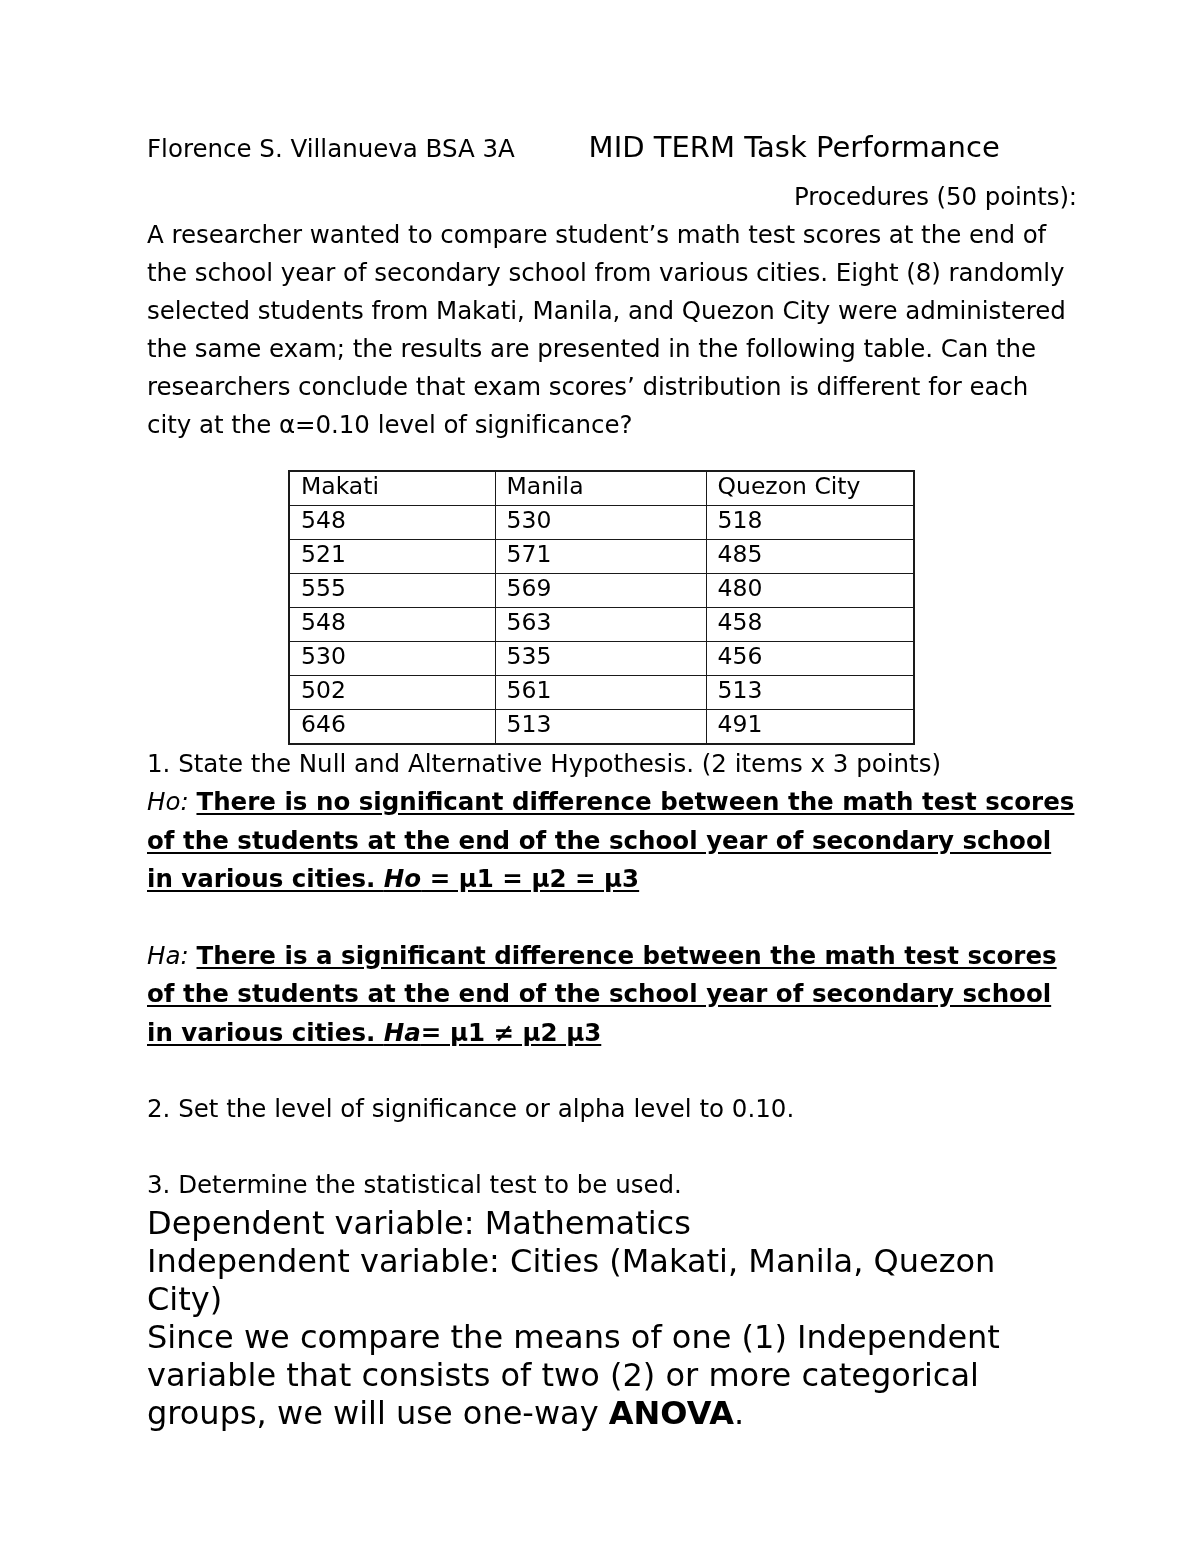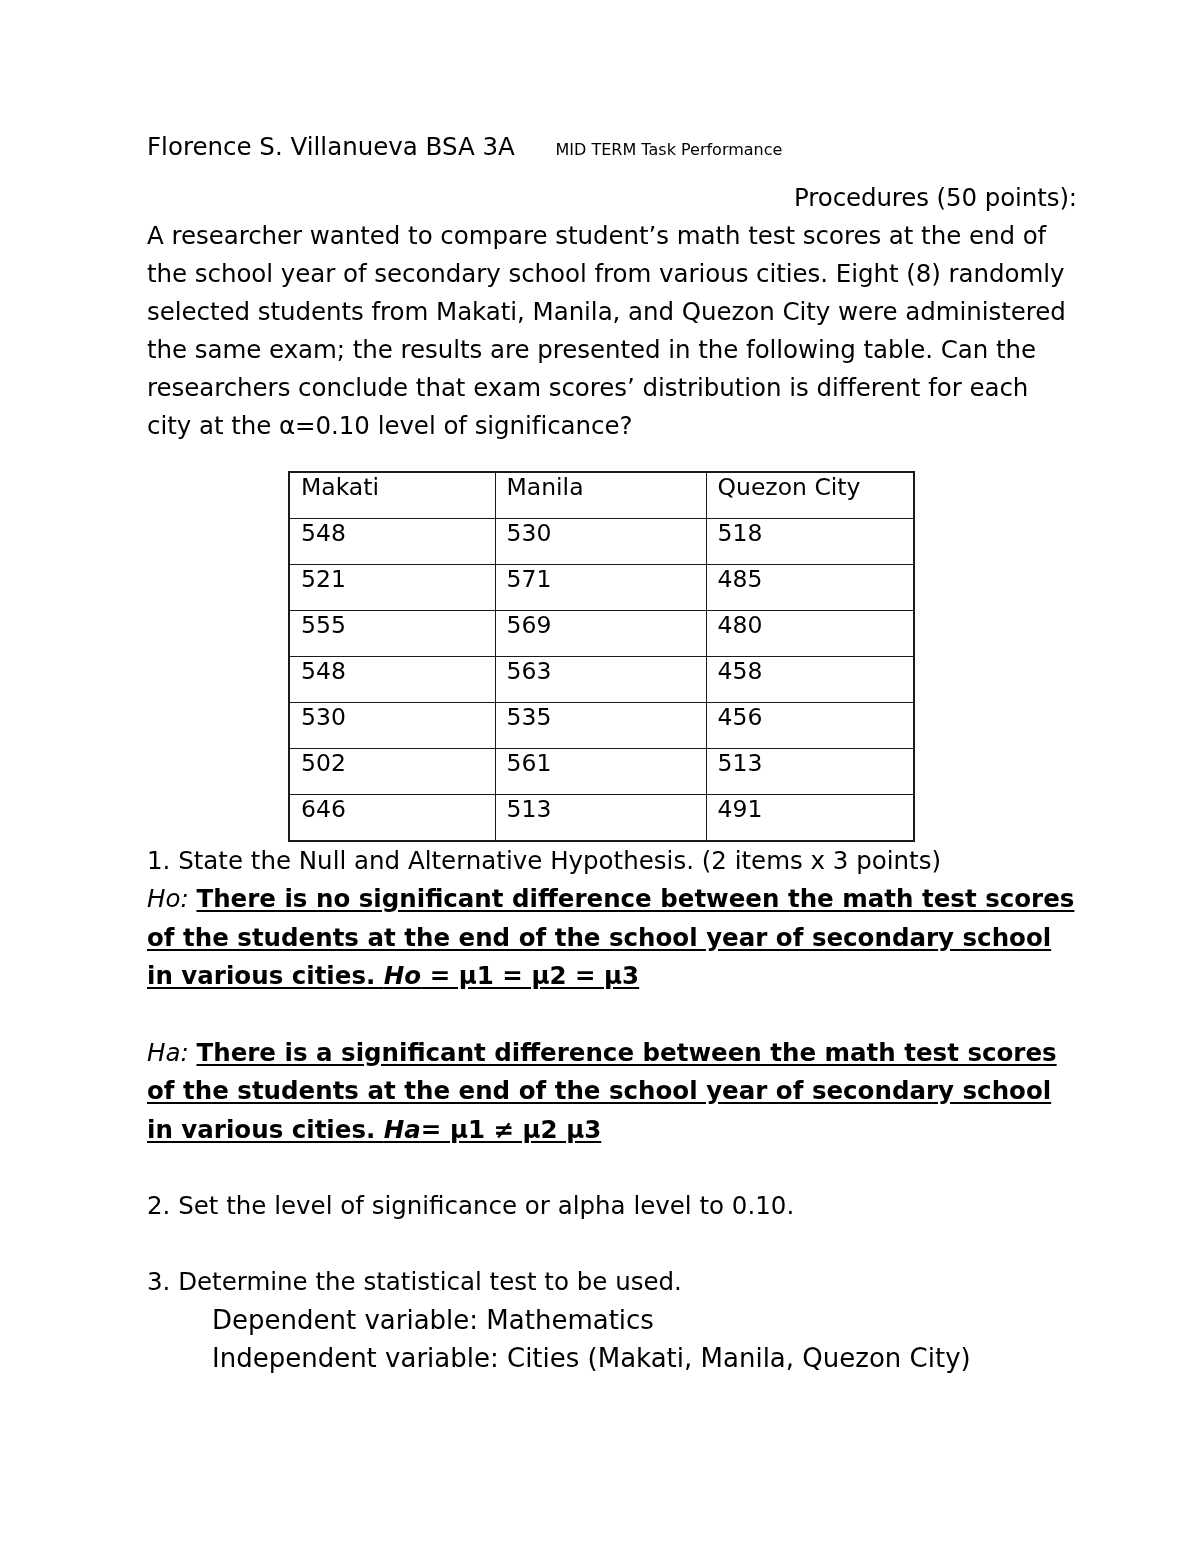--- a/index.html
+++ b/index.html
@@ -43,21 +43,21 @@
     margin-bottom: 13px;
     white-space: pre;
   }
   .hdr-name {
     font-weight: normal;
     font-size: 24.5px;
     line-height: 32px;
   }
   .hdr-title {
     font-weight: normal;
-    font-size: 16px;
+    font-size: 29px;
     line-height: 32px;
   }
 
   .para {
     font-size: 24.5px;
     line-height: 38px;
     letter-spacing: -0.05px;
   }
 
   
@@ -67,21 +67,21 @@
   }
   table.scores {
     border-collapse: collapse;
     width: 625px;
     table-layout: fixed;
     border: 2px solid #1a1a1a;
   }
   table.scores td, table.scores th {
     border: 1px solid #1a1a1a;
     height: 29px;
-    padding: 0 0 16px 11px;
+    padding: 0 0 4px 11px;
     font-size: 23.5px;
     font-weight: normal;
     text-align: left;
     vertical-align: middle;
     line-height: 29px;
   }
   table.scores col.c1 { width: 206px; }
   table.scores col.c2 { width: 211px; }
   table.scores col.c3 { width: 208px; }
 
@@ -106,22 +106,21 @@
   }
   .hypo .eq {
     font-weight: bold;
     text-decoration: underline;
     text-underline-offset: 3px;
   }
   .hypo .eq i { font-style: italic; margin-top: 39px; }
   .gap-md { height: 38px; }
 
   .indent {
-    margin-left: 65px;
-    font-size: 26px;
+    font-size: 32px;
     line-height: 38px;
   }
   .bold { font-weight: bold; }
 </style>
 </head>
 <body>
 
 <div class="page">
   <div class="content">
 
@@ -195,15 +194,16 @@
 
     <div class="gap-md"></div>
 
     <div class="item-line">2. Set the level of significance or alpha level to 0.10.</div>
 
     <div class="gap-md"></div>
 
     <div class="item-line">3. Determine the statistical test to be used.</div>
     <div class="indent">Dependent variable: Mathematics</div>
     <div class="indent">Independent variable: Cities (Makati, Manila, Quezon City)</div>
+    <div class="indent"><span>Since we compare the means of one (1) Independent variable that consists of two (2) or more categorical groups, we will use one-way </span><span class="bold">ANOVA</span><span>.</span></div>
 
   </div>
 </div>
 
 </body></html>

